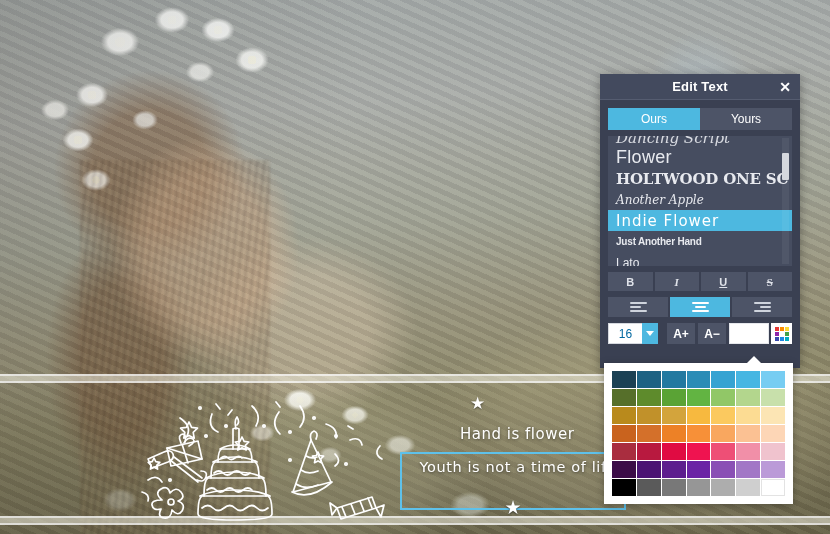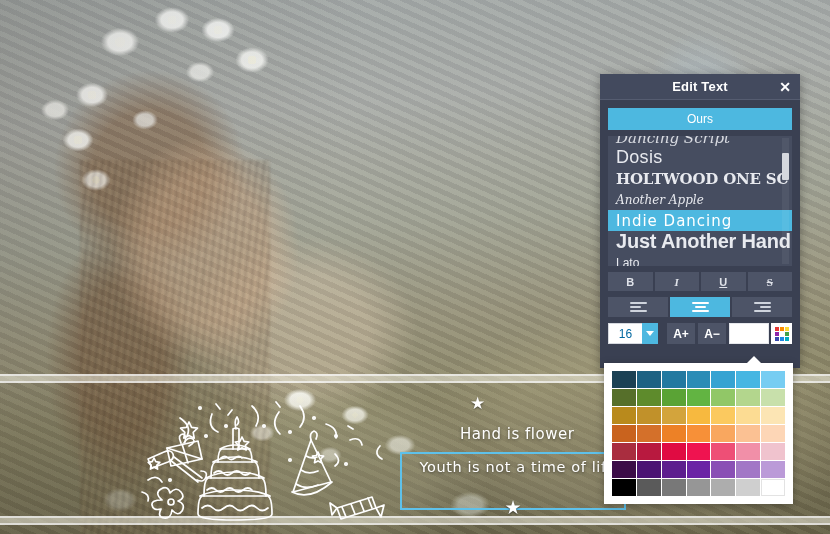--- a/index.html
+++ b/index.html
@@ -241,21 +241,21 @@
     cursor: pointer;
   }
   .font-row.clipped-top { height: 11px; align-items: flex-end; }
   .font-row.selected { background: #4db8e0; color: #ffffff; }
 
   .f-dancing  { font-family: "DejaVu Serif", serif; font-style: italic; font-size: 15px; opacity:.9; }
   .f-dosis    { font-family: "Liberation Sans", sans-serif; font-size: 18px; font-weight: 300; letter-spacing:.3px; }
   .f-holtwood { font-family: "DejaVu Serif", serif; font-weight: 700; font-size: 15px; letter-spacing: -.2px; }
   .f-homemade { font-family: "DejaVu Serif", serif; font-style: italic; font-size: 12px; }
   .f-indie    { font-family: "DejaVu Sans", sans-serif; font-size: 15px; letter-spacing: 1px; }
-  .f-just     { font-family: "Liberation Sans Narrow","Liberation Sans", sans-serif; font-size: 20px; font-weight: 600; letter-spacing:-.2px; }
+  .f-just     { font-family: "Liberation Sans Narrow","Liberation Sans", sans-serif; font-size: 10px; font-weight: 600; letter-spacing:-.2px; }
   .f-lato     { font-family: "Liberation Sans", sans-serif; font-size: 12px; font-weight: 300; }
 
   #font-scroll-track {
     position: absolute;
     right: 3px; top: 2px;
     width: 7px; height: 126px;
     background: rgba(255,255,255,.06);
   }
   #font-scroll-thumb {
     position: absolute;
@@ -497,37 +497,38 @@
 
     <div id="panel-titlebar">
       <span id="panel-title">Edit Text</span>
       <span id="panel-close">✕</span>
     </div>
 
     <div id="panel-body">
 
       <div id="tabs">
         <div class="tab active">Ours</div>
+        <div class="tab">Yours</div>
       </div>
 
       <div id="font-list">
         <div class="font-row clipped-top">
             <span class="f-dancing">Dancing Script</span>
           </div>
         <div class="font-row">
-            <span class="f-dosis">Dosis</span>
+            <span class="f-dosis">Flower</span>
           </div>
         <div class="font-row">
             <span class="f-holtwood">HOLTWOOD ONE SC</span>
           </div>
         <div class="font-row">
             <span class="f-homemade">Another Apple</span>
           </div>
         <div class="font-row selected">
-            <span class="f-indie">Indie Dancing</span>
+            <span class="f-indie">Indie Flower</span>
           </div>
         <div class="font-row">
             <span class="f-just">Just Another Hand</span>
           </div>
         <div class="font-row">
             <span class="f-lato">Lato</span>
           </div>
 
         <div id="font-scroll-track"></div>
         <div id="font-scroll-thumb"></div>

